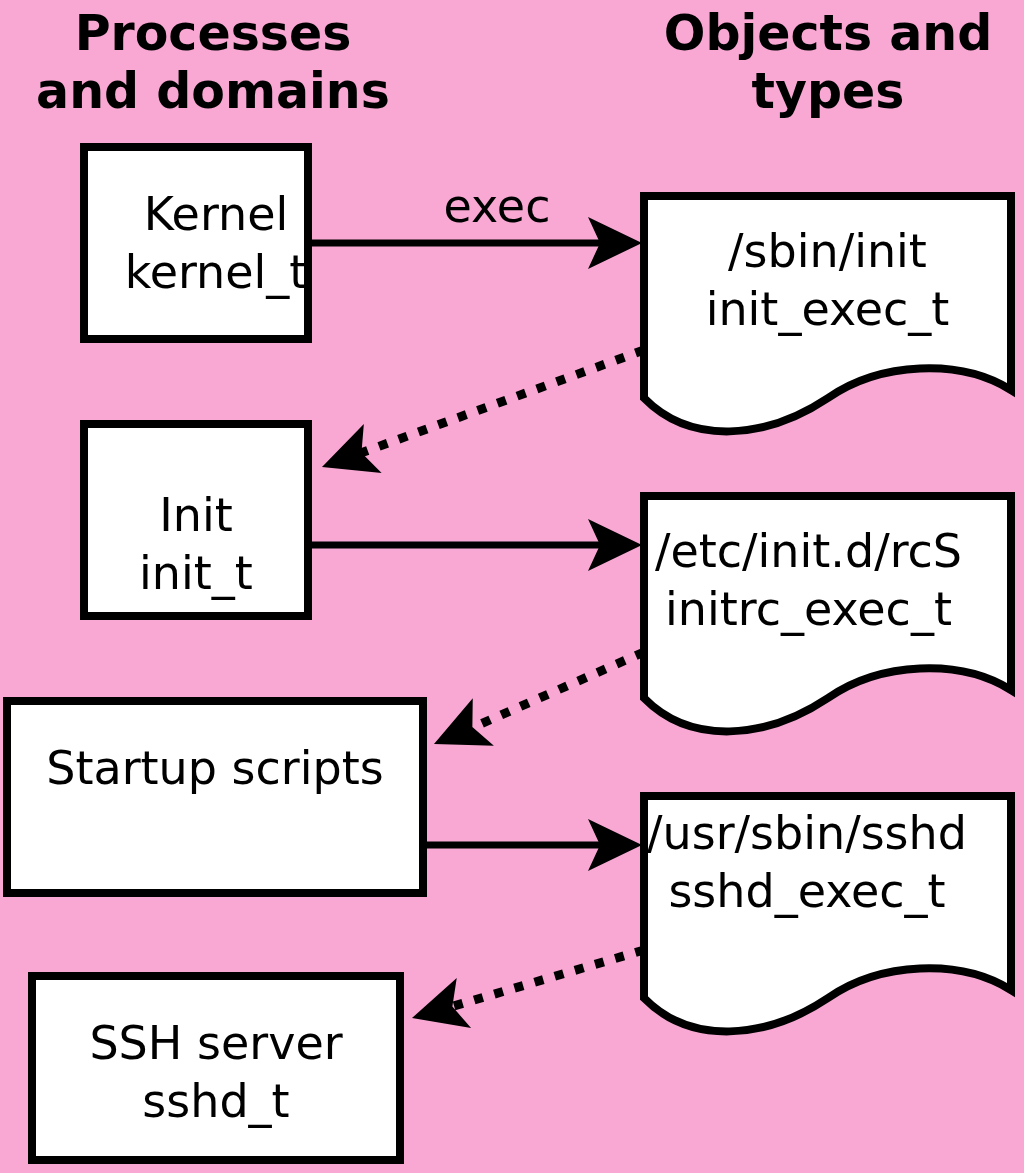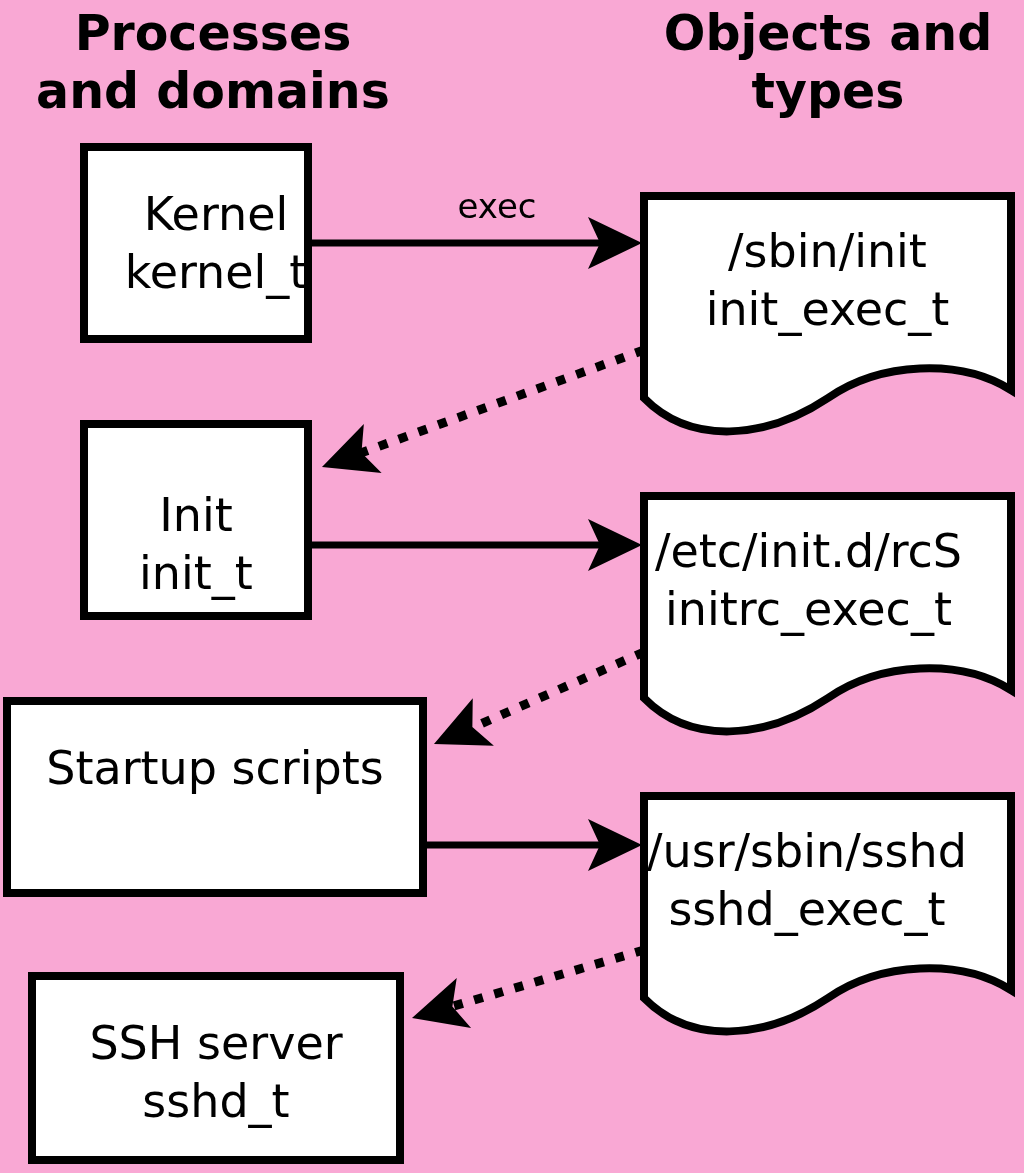--- a/index.html
+++ b/index.html
@@ -17,24 +17,24 @@
   .txt{
     position:absolute;text-align:center;font-size:46px;line-height:58px;
   }
   .txt span{display:block;}
   .n1{left:80px;top:185px;width:272px;}
   .n2{left:80px;top:462px;width:232px;margin-top:24px;}
   .n3{left:3px;top:739px;width:424px;}
   .n4{left:28px;top:1014px;width:376px;}
   .o1{left:640px;top:222px;width:375px;}
   .o2{left:640px;top:522px;width:337px;}
-  .o3{left:640px;top:822px;width:334px;}
+  .o3{left:640px;top:804px;width:334px;}
   .edge-label{
     position:absolute;left:397px;top:177px;width:200px;
-    text-align:center;font-size:34px;line-height:58px;
+    text-align:center;font-size:46px;line-height:58px;
   }
 </style>
 </head>
 <body>
 
 <div class="stage">
 
   <svg width="1024" height="1173" viewBox="0 0 1024 1173">
 
     <path d="M644 196 L644 398 C690 445 765 440 828 398 C880 362 960 358 1011 390 L1011 196 Z" fill="#ffffff" stroke="#000000" stroke-width="8"></path>

